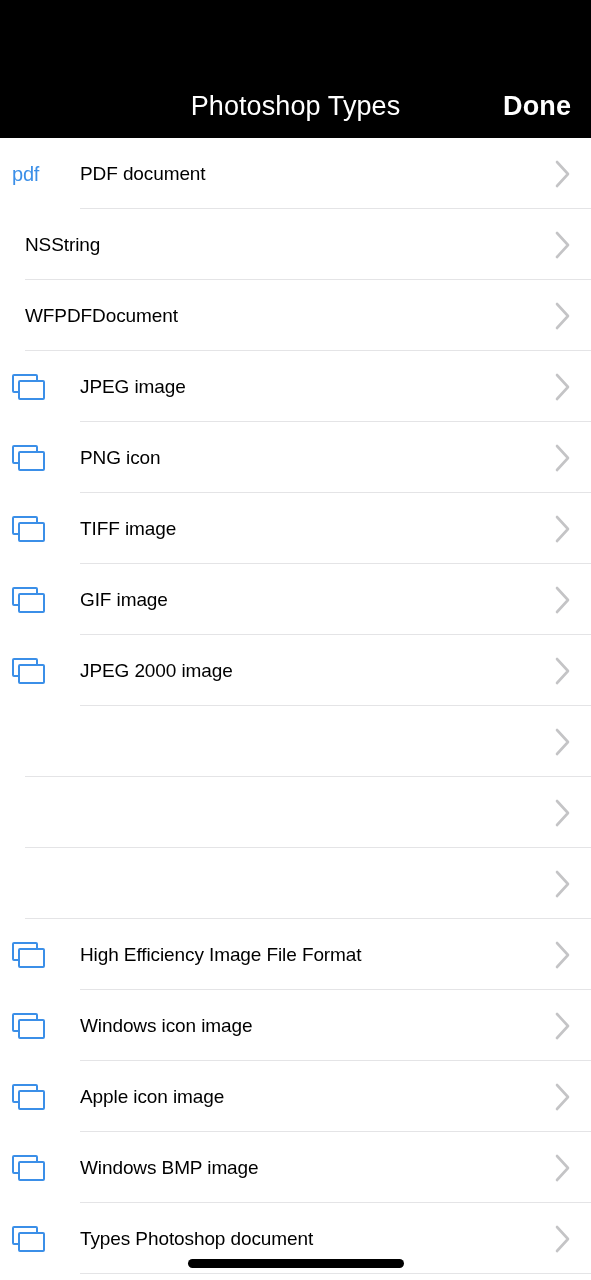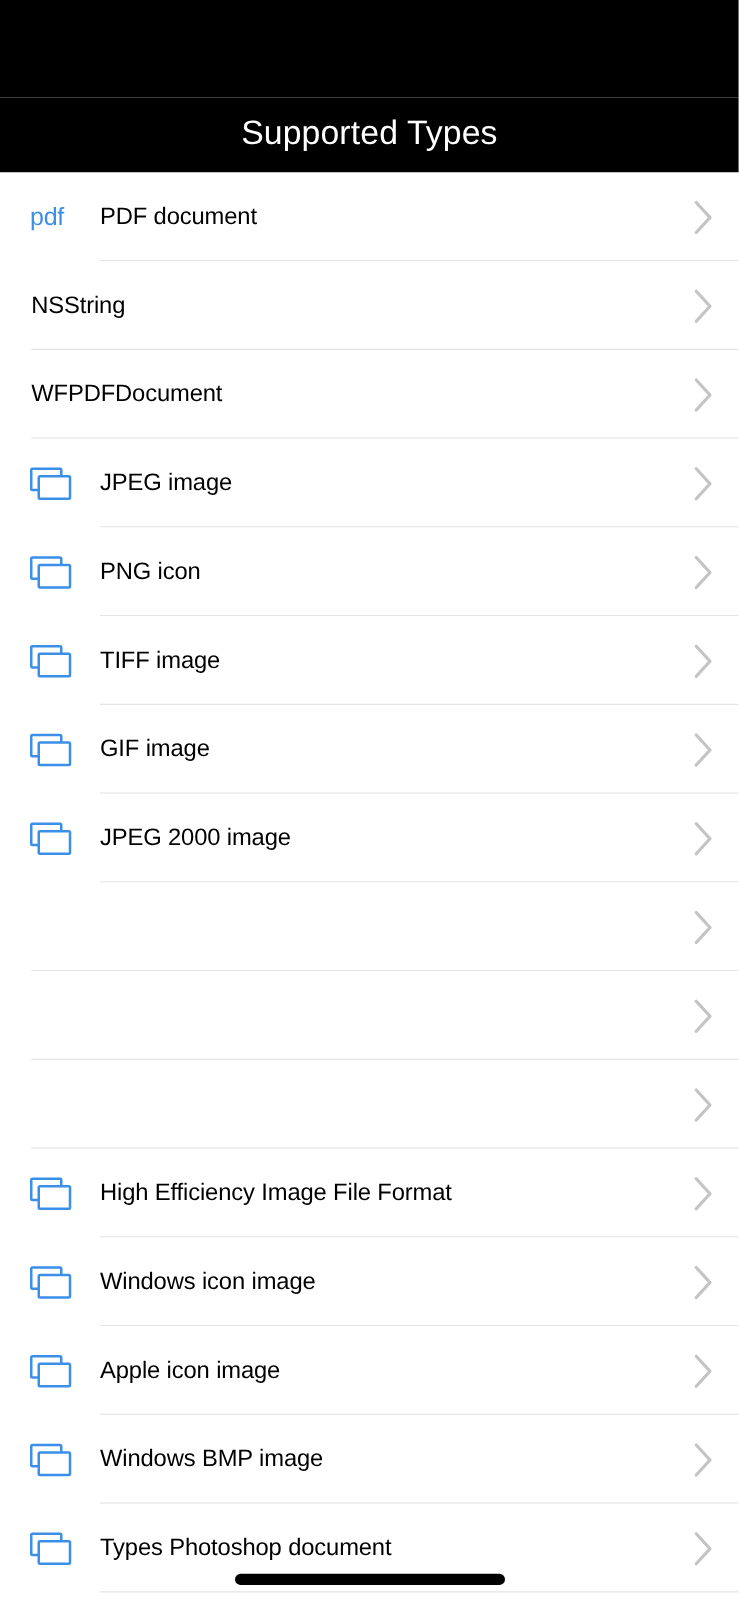--- a/index.html
+++ b/index.html
@@ -86,21 +86,21 @@
   .row.full-sep  .sep { left: 25px; }
 
   
   .icon-slot {
     width: 80px;
     min-width: 80px;
     height: 71px;
     display: flex;
     align-items: center;
     justify-content: flex-start;
-    padding-left: 24px;
+    padding-left: 12px;
     box-sizing: border-box;
   }
   .icon-slot.empty { width: 25px; min-width: 25px; padding-left: 0; }
 
   
   .icon-pdf {
     color: #3b8fe8;
     font-size: 20px;
     line-height: 1;
     font-weight: 400;
@@ -171,21 +171,22 @@
   }
 </style>
 </head>
 <body>
 
 <div id="screen">
 
   <div class="statusbar"></div>
 
   <div class="navbar">
-    <div class="nav-title">Supported Types</div>
+    <div class="nav-title">Photoshop Types</div>
+    <div class="nav-done">Done</div>
   </div>
 
   <div class="table" id="table-body">
       <div class="row inset-sep">
         <div class="icon-slot">
           <span class="icon-pdf">pdf</span>
         </div>
         <div class="row-label">PDF document</div>
         <div class="chevron">
           <svg width="16" height="28" viewBox="0 0 16 28" fill="none" aria-hidden="true">

